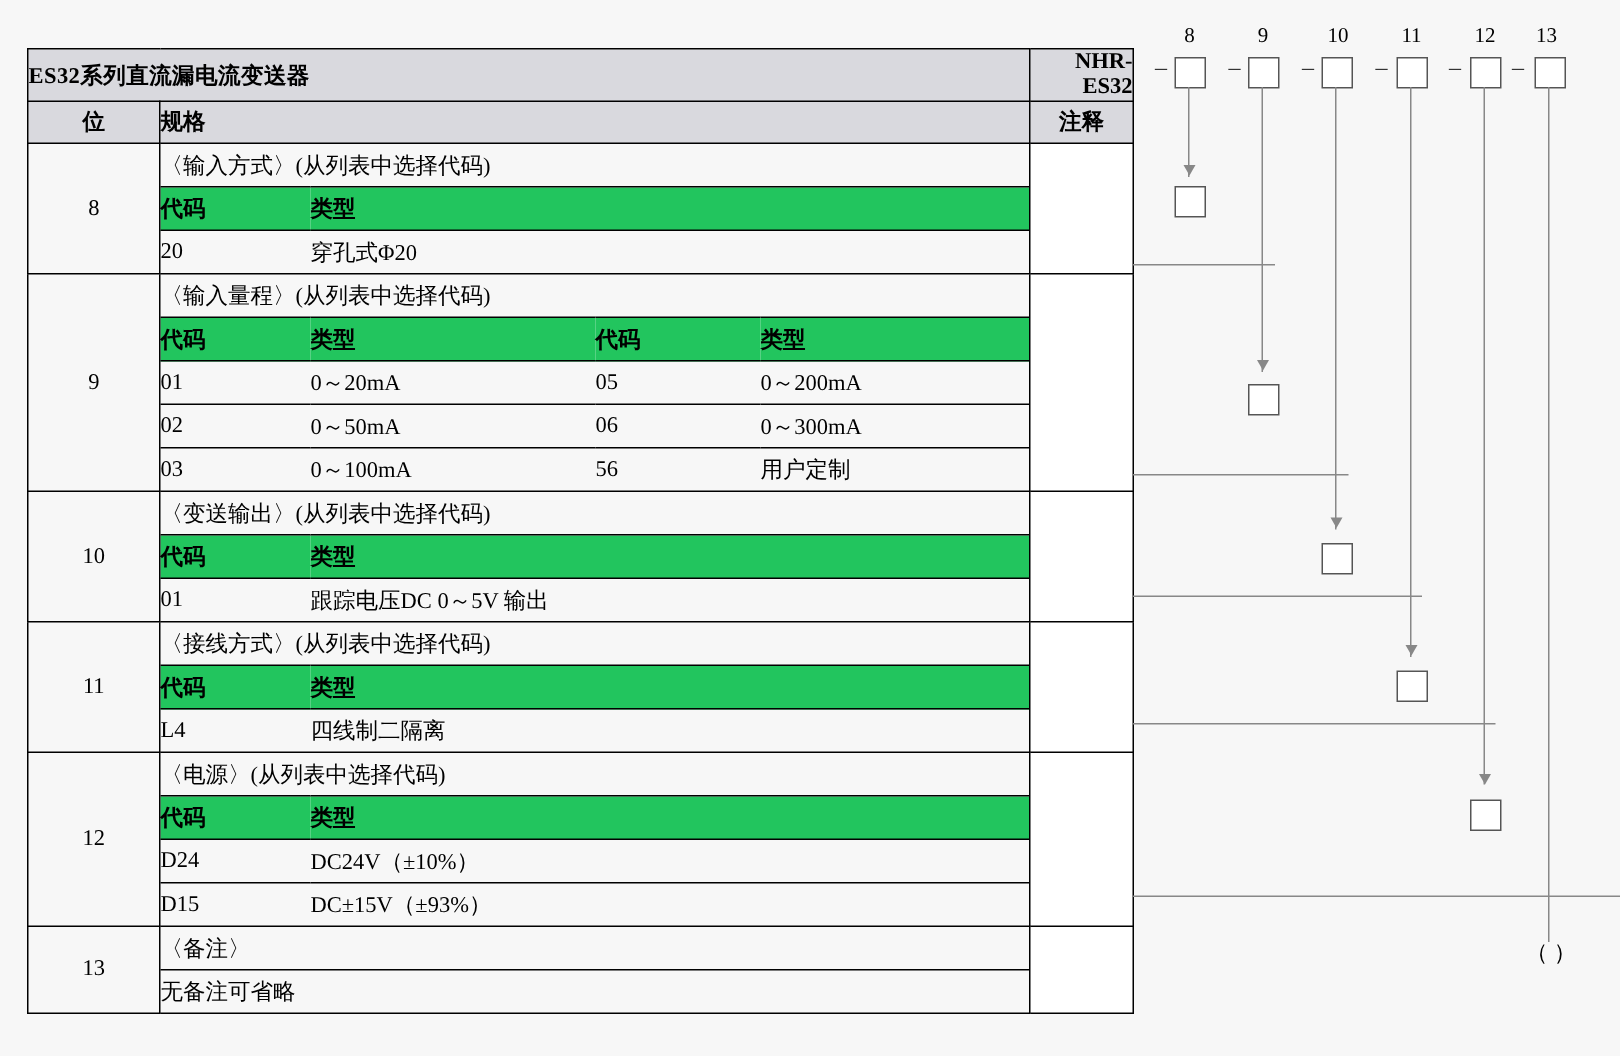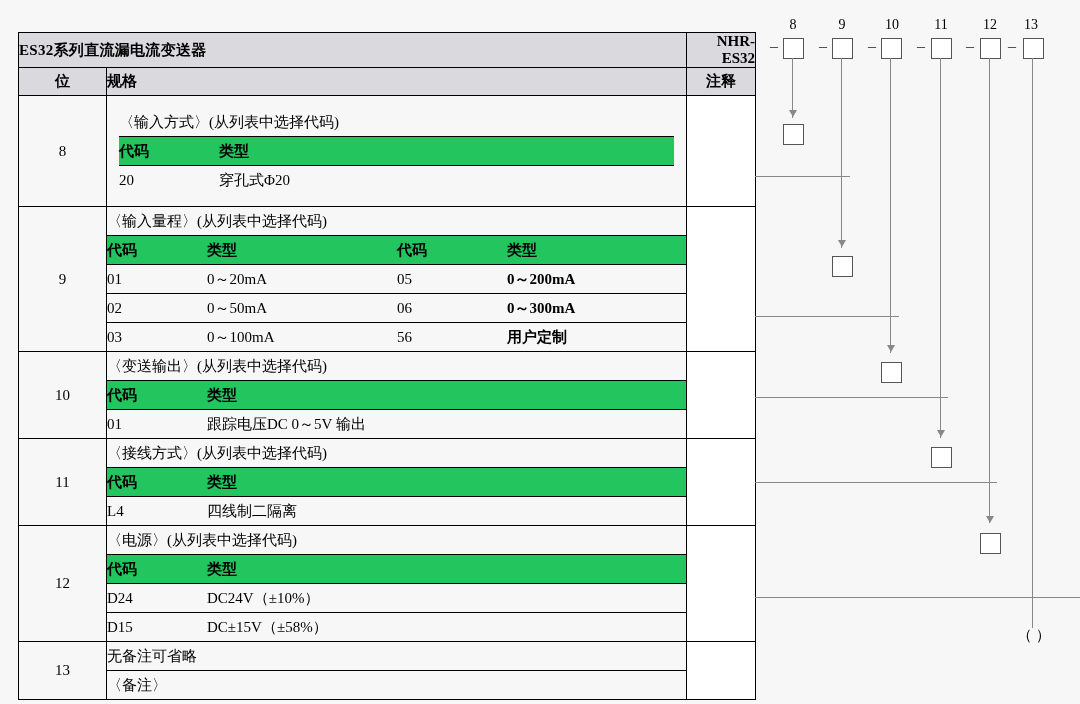--- a/index.html
+++ b/index.html
@@ -81,21 +81,21 @@
   }
   .inner tr:last-child td { border-bottom: 0; }
   .inner .sub-head td {
     background: #22c55e;
     font-weight: bold;
   }
   .c-desc { padding-left: 8px; }
   .c-code { padding-left: 28px; width: 100px; }
   .c-type { padding-left: 10px; }
   .c-code2 { padding-left: 28px; width: 110px; }
-  .c-type2 { padding-left: 10px; font-weight: bold; }
+  .c-type2 { padding-left: 10px; }
 
   
   .diagram {
     position: absolute;
     left: 755px;
     top: 0px;
     width: 325px;
     height: 704px;
   }
   .dg-num {
@@ -158,21 +158,21 @@
     </tr>
 
     <tr class="head-row">
       <td>位</td>
       <td class="head-spec">规格</td>
       <td>注释</td>
     </tr>
 
     <tr>
       <td class="pos-cell">8</td>
-      <td style="padding:12px">
+      <td style="padding:0">
         <table class="inner">
           <colgroup>
                 <col style="width:100px">
                 <col>
               </colgroup>
           <tbody>
                 <tr>
                   <td colspan="2" class="c-desc">〈输入方式〉(从列表中选择代码)</td>
                 </tr>
           <tr class="sub-head">
@@ -300,38 +300,38 @@
           <tr class="sub-head">
             <td class="c-code">代码</td>
             <td class="c-type">类型</td>
           </tr>
           <tr>
             <td class="c-code">D24</td>
             <td class="c-type">DC24V（±10%）</td>
           </tr>
           <tr>
             <td class="c-code">D15</td>
-            <td class="c-type">DC±15V（±58%）</td>
+            <td class="c-type">DC±15V（±93%）</td>
           </tr>
         </tbody>
             </table>
       </td>
       <td class="note-cell"></td>
     </tr>
 
     <tr>
       <td class="pos-cell">13</td>
       <td style="padding:0">
         <table class="inner">
           <tbody>
                 <tr>
+                  <td class="c-desc">〈备注〉</td>
+                </tr>
+          <tr>
                   <td class="c-desc">无备注可省略</td>
-                </tr>
-          <tr>
-                  <td class="c-desc">〈备注〉</td>
                 </tr>
         </tbody>
             </table>
       </td>
       <td class="note-cell"></td>
     </tr>
   </tbody>
     </table>
 
   <div class="diagram">

